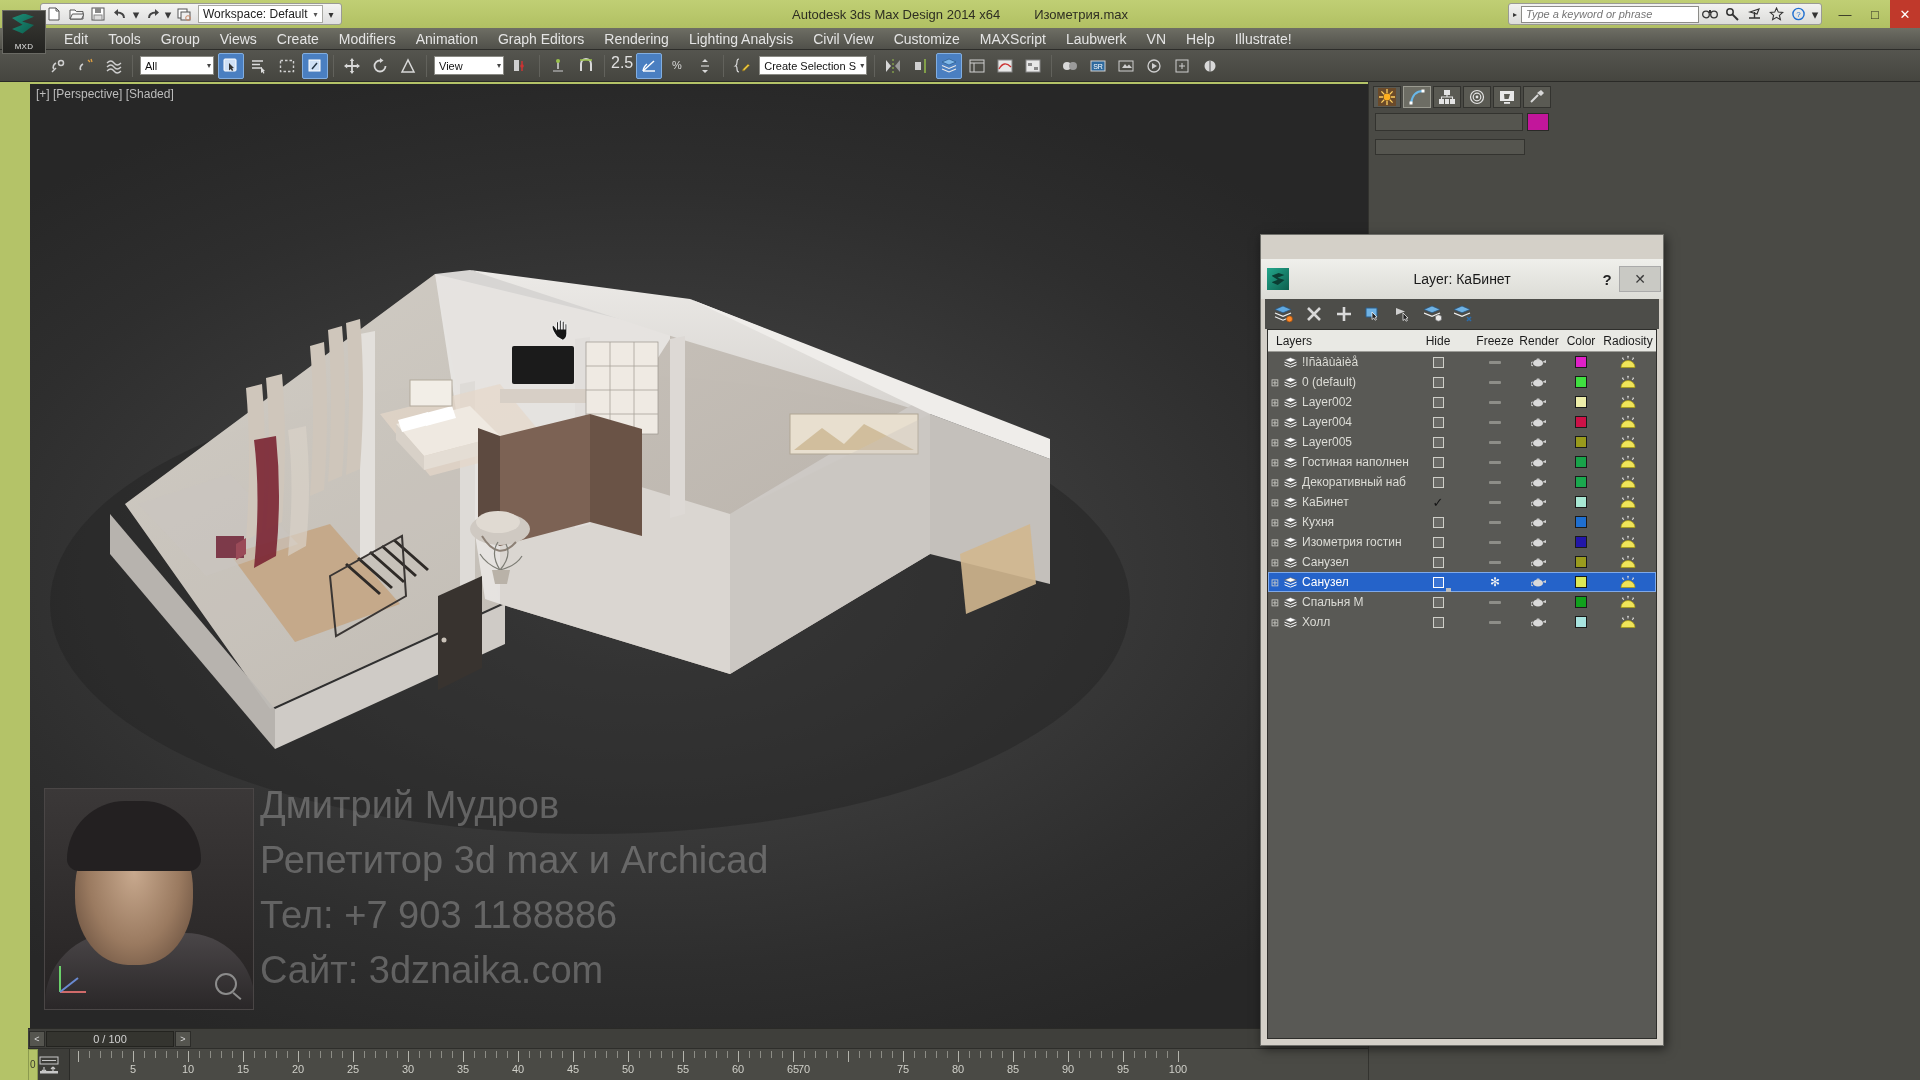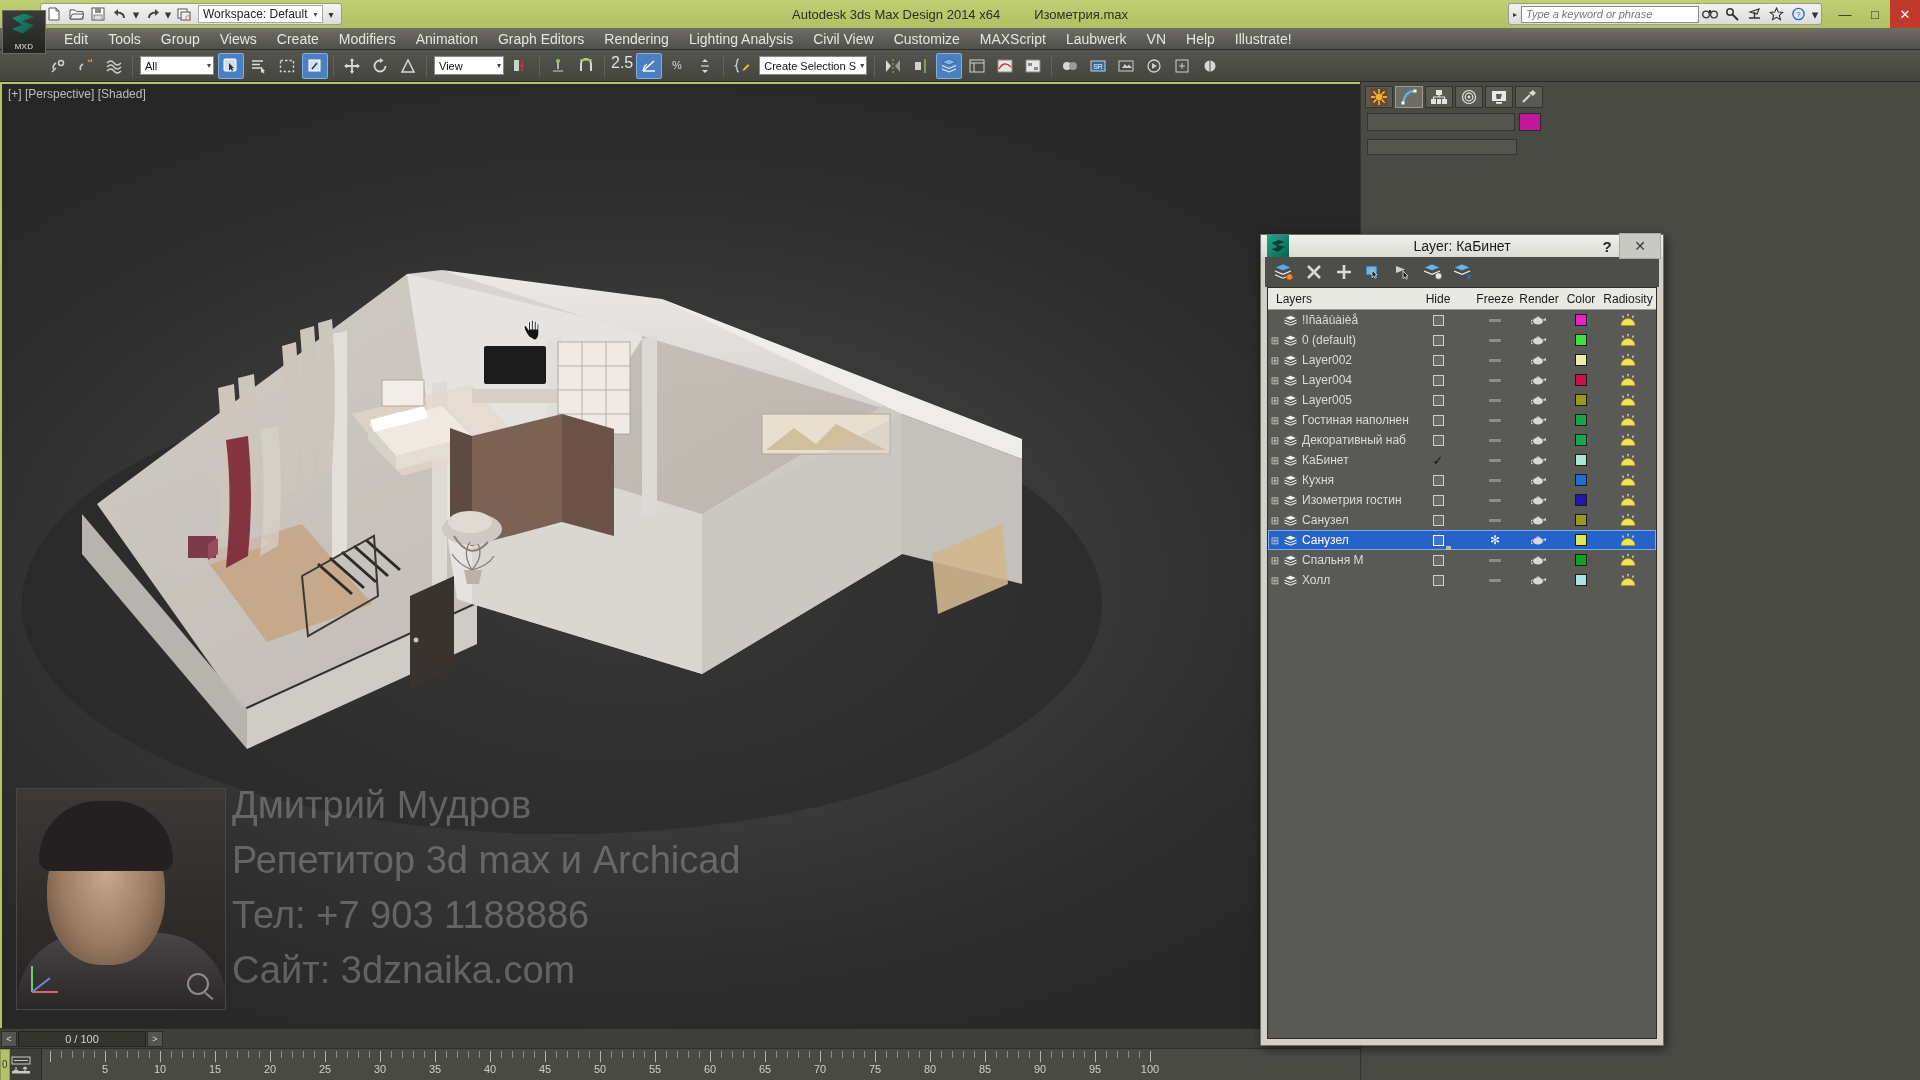--- a/index.html
+++ b/index.html
@@ -112,21 +112,21 @@
     margin:0 3px;
   }
   .tcombo .cv{flex:1;overflow:hidden;white-space:nowrap;}
   .tcombo .ca{font-size:8px;color:#444;padding-left:4px;}
 
   
   #workspace{
     width:1920px;height:calc(1080px - 28px - 22px - 32px);
     display:flex;position:relative;
   }
-  #viewport-col{ width:1360px; display:flex; flex-direction:column; }
+  #viewport-col{ width:1360px; display:flex; flex-direction:column;margin-left:28px; }
   #viewport{
     flex:1; position:relative; overflow:hidden;
     background:#2b2b2b;
     border:2px solid #b4c368; border-right:none; border-bottom:none;
   }
   #vplabel{
     position:absolute;top:3px;left:6px;color:#bdbdbd;font-size:12px;z-index:4;
   }
   
   #scene{position:absolute;inset:0;
@@ -201,22 +201,22 @@
   #cp-rest{flex:1;background:#4a4a45;}
   #cp-blank{margin:8px 6px;height:16px;background:#55554f;border:1px solid #33332f;width:150px;}
 
   
   #layerdlg{
     position:absolute;left:1260px;top:152px;width:404px;height:812px;
     background:#d4d0c8;border:1px solid #6f6f6a;
     box-shadow:2px 3px 10px rgba(0,0,0,.55);
     z-index:50;display:flex;flex-direction:column;
   }
-  #ld-title{height:22px;display:flex;align-items:center;position:relative;
-    background:linear-gradient(#efefeb,#dcdcd6);}
+  #ld-title{height:40px;display:flex;align-items:center;position:relative;
+    background:linear-gradient(#efefeb,#dcdcd6);margin-top:24px;}
   #ld-icon{width:22px;height:22px;margin-left:6px;
     background:linear-gradient(135deg,#23a78c,#0d5f4e);
     display:flex;align-items:center;justify-content:center;}
   #ld-icon .g{width:13px;height:12px;background:#0b3d33;
     clip-path: polygon(0 22%,55% 0,100% 16%,46% 40%,100% 58%,48% 100%,0 78%,48% 56%);}
   #ld-titletext{position:absolute;left:0;right:0;text-align:center;
     font-size:14px;color:#1a1a1a;pointer-events:none;}
   #ld-help{margin-left:auto;width:24px;text-align:center;font-size:15px;
     font-weight:bold;color:#222;}
   #ld-close{width:42px;height:26px;background:#c9c9c4;border:1px solid #aaa;
@@ -808,21 +808,21 @@
           <div class="tick" style="left: 690px;"></div>
           <div class="tick" style="left: 701px;"></div>
           <div class="tick" style="left: 712px;"></div>
           <div class="tick maj" style="left: 723px;"></div>
           <div class="tlab" style="left: 723px;">65</div>
           <div class="tick" style="left: 734px;"></div>
           <div class="tick" style="left: 745px;"></div>
           <div class="tick" style="left: 756px;"></div>
           <div class="tick" style="left: 767px;"></div>
           <div class="tick maj" style="left: 778px;"></div>
-          <div class="tlab" style="left: 778px;">70</div>
+          <div class="tlab" style="left: 734px;">70</div>
           <div class="tick" style="left: 789px;"></div>
           <div class="tick" style="left: 800px;"></div>
           <div class="tick" style="left: 811px;"></div>
           <div class="tick" style="left: 822px;"></div>
           <div class="tick maj" style="left: 833px;"></div>
           <div class="tlab" style="left: 833px;">75</div>
           <div class="tick" style="left: 844px;"></div>
           <div class="tick" style="left: 855px;"></div>
           <div class="tick" style="left: 866px;"></div>
           <div class="tick" style="left: 877px;"></div>

